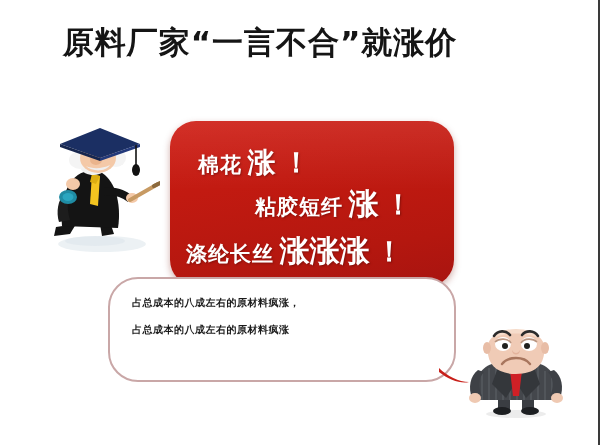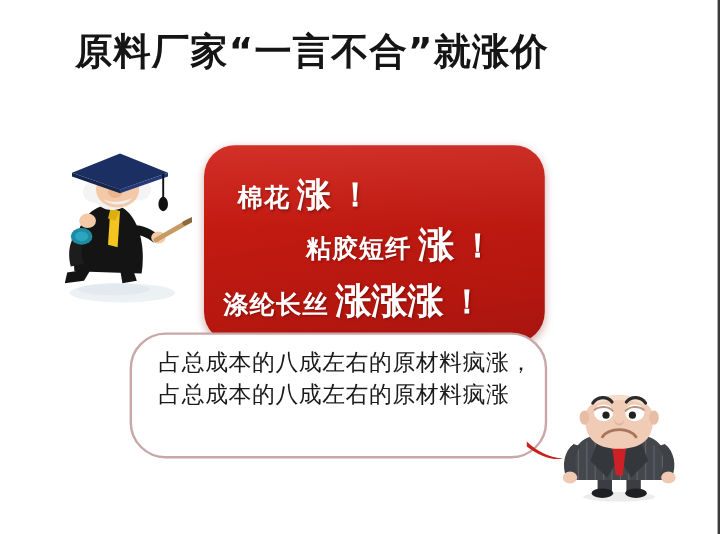--- a/index.html
+++ b/index.html
@@ -72,23 +72,23 @@
     border:2px solid #c9a7a7;
     border-radius:30px;
     background:#ffffff;
     box-sizing:border-box;
   }
   .bubble-text{
     position:absolute;
     left:22px;top:10px;
     width:320px;
     color:#1a1a1a;
-    font-size:19px;
+    font-size:10px;
     line-height:27px;
-    font-weight:400;
+    font-weight:700;
     letter-spacing:.5px;
     font-family:"DejaVu Sans","Liberation Sans",sans-serif;
   }
   .bubble-text div{white-space:nowrap;}
   .bubble-tail{
     position:absolute;
     left:437px;top:366px;
     width:34px;height:20px;
   }
 

